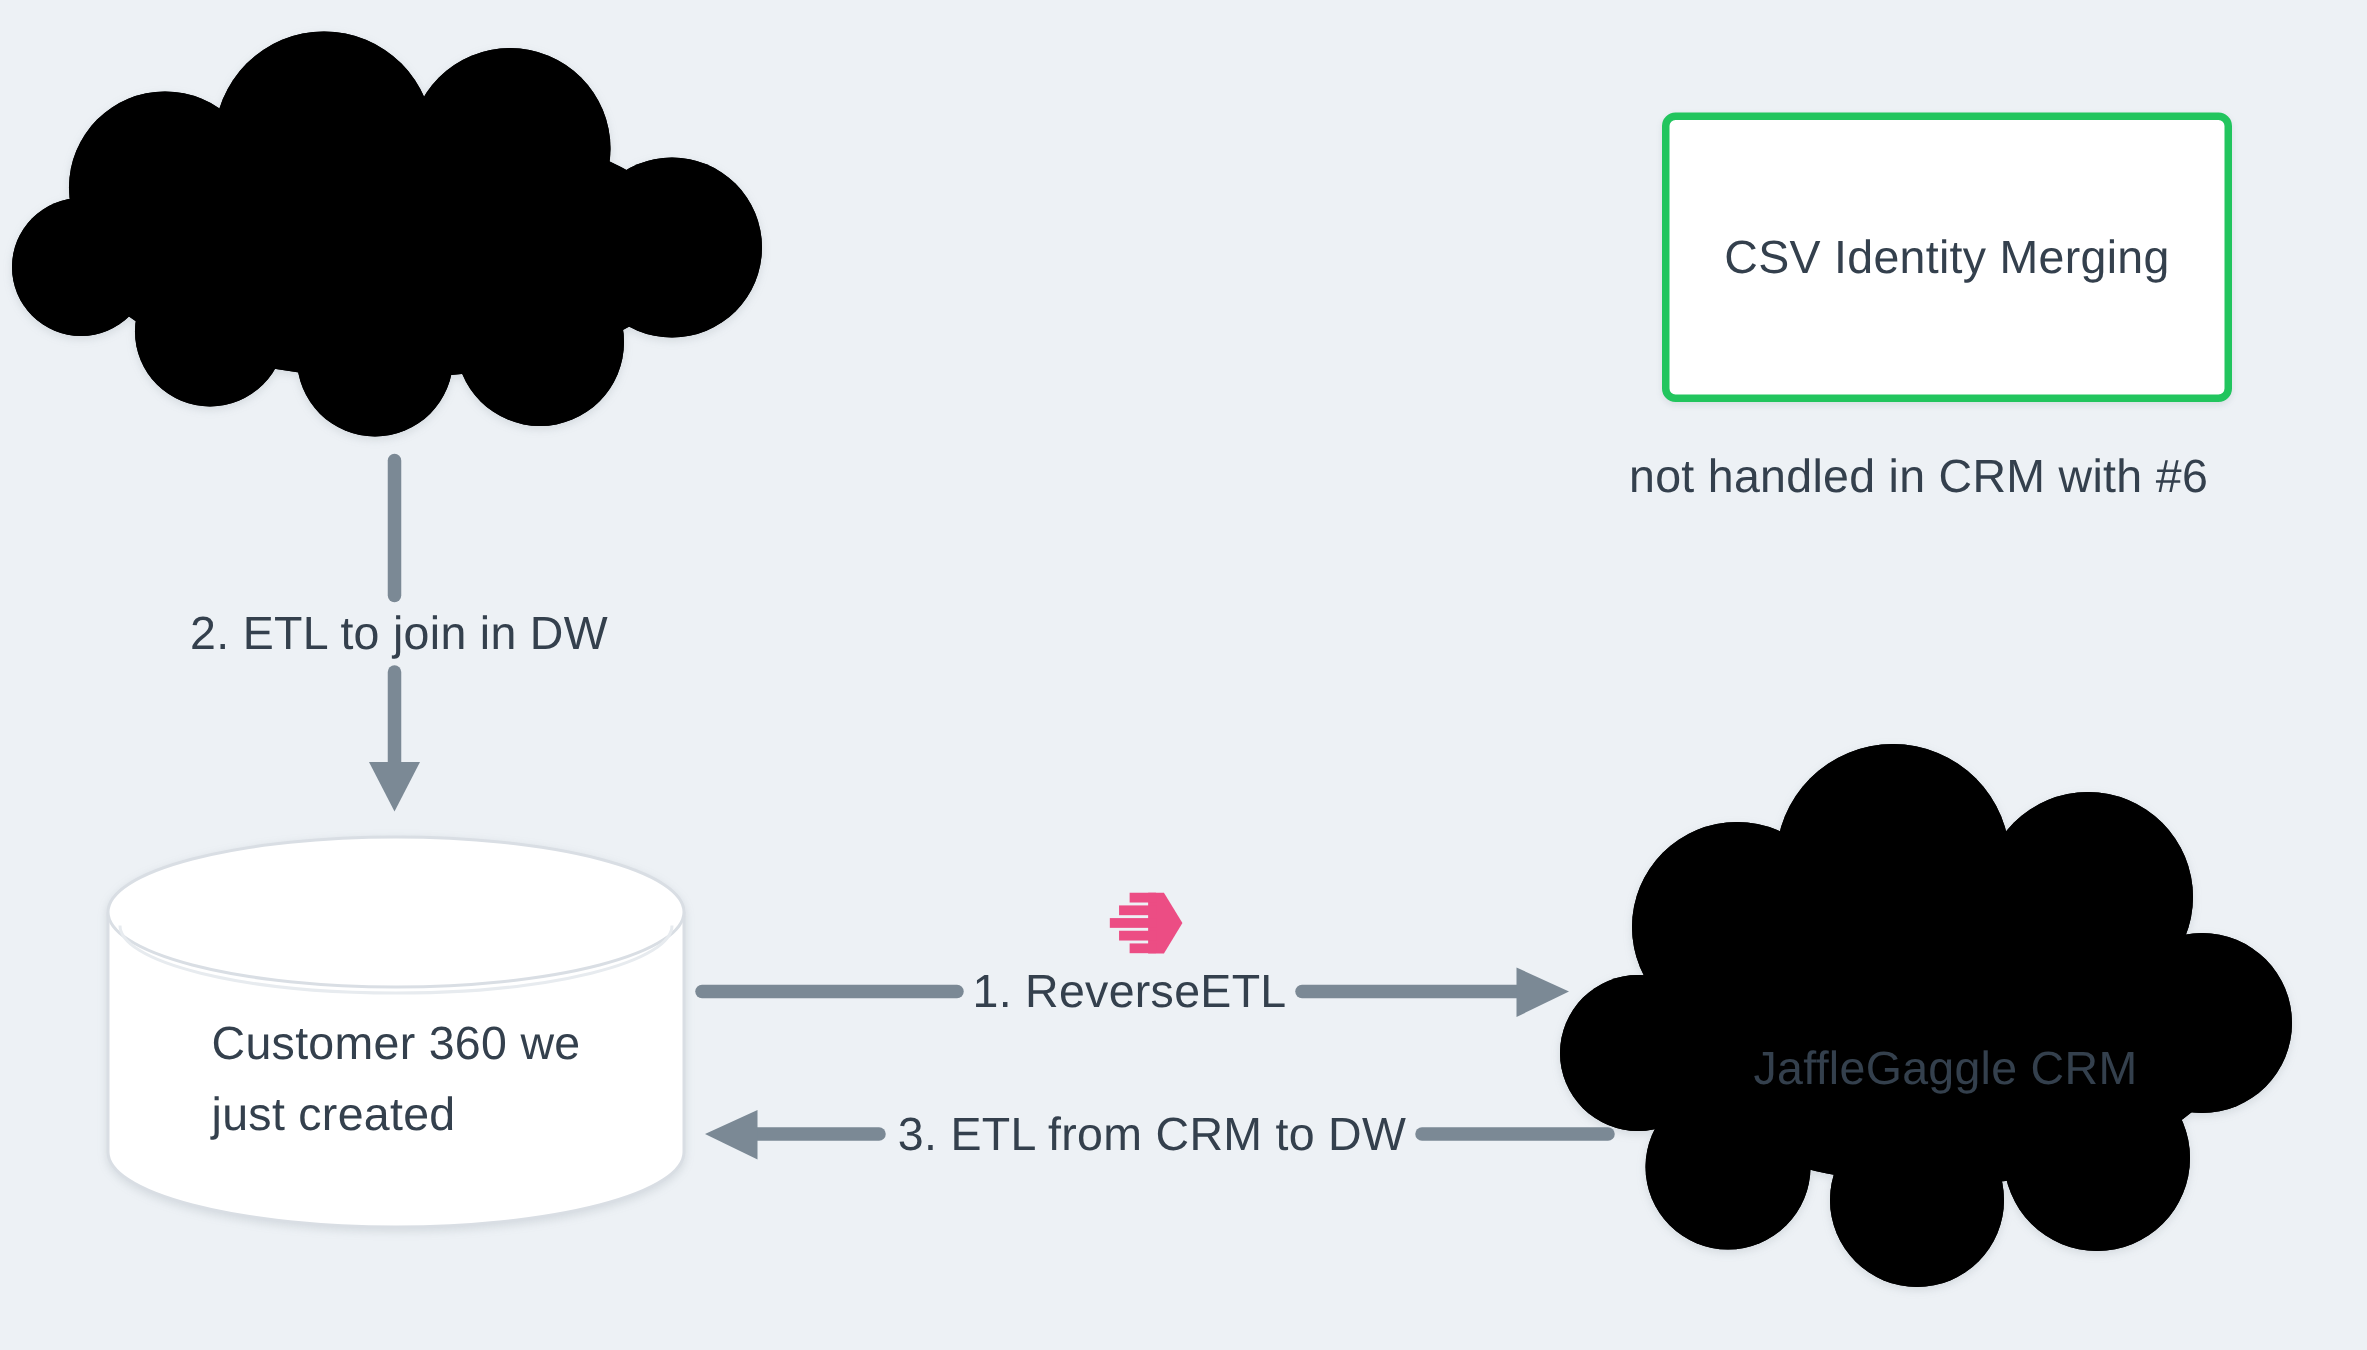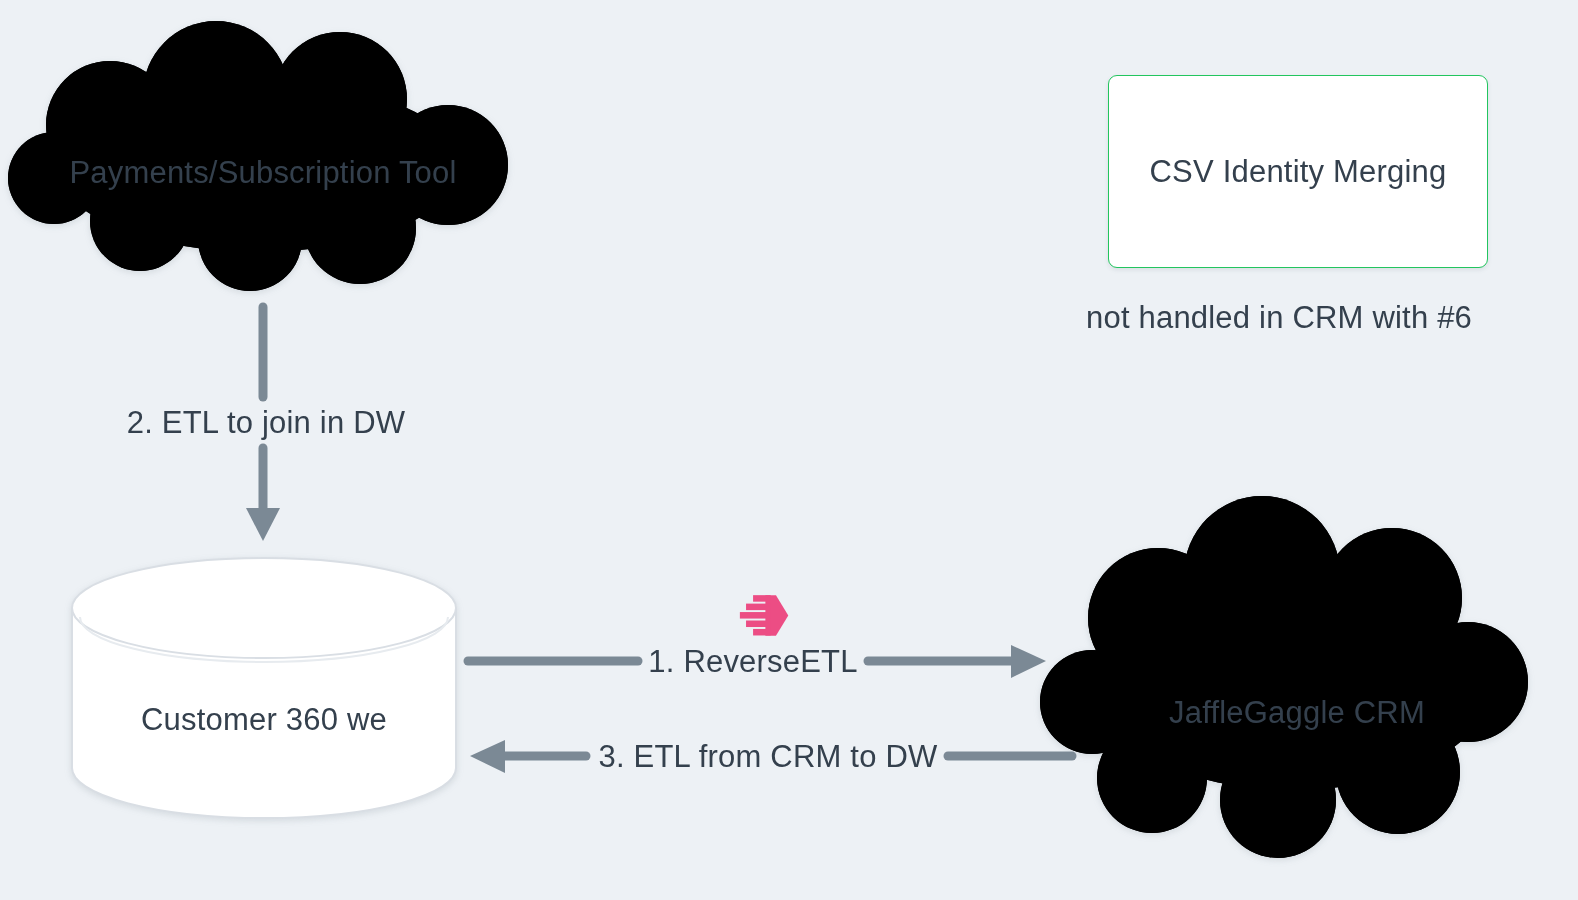--- a/index.html
+++ b/index.html
@@ -51,21 +51,21 @@
     stroke-linecap:round;
   }
   .arrow polygon{ fill:var(--arrow); }
   .logo-mark{ fill:var(--pink); }
 
   .rect-node{
     position:absolute;
     left:1108px; top:75px;
     width:380px; height:193px;
     background:var(--node-fill);
-    border:1px solid #22c55e;
+    border:5px solid #22c55e;
     border-radius:9px;
     box-shadow:0 2px 4px rgba(100,115,130,0.14);
     display:flex;
     align-items:center;
     justify-content:center;
   }
   .lbl{
     position:absolute;
     transform:translate(-50%,-50%);
     white-space:nowrap;
@@ -167,24 +167,24 @@
       <rect x="1" y="26.2" width="35" height="7.4"></rect>
       <rect x="8" y="35.8" width="28" height="7.4"></rect>
       <rect x="16" y="45.4" width="20" height="7.4"></rect>
     </g>
   </svg>
 
   <div class="rect-node">
     <div class="lbl in-box">CSV Identity Merging</div>
   </div>
 
-  <div class="lbl" id="lbl-payments">Payments/Subscription Tool</div>
 
   <div class="lbl two-line" id="lbl-cylinder">
     <div>Customer 360 we</div>
+    <div>just created</div>
   </div>
 
   <div class="lbl" id="lbl-jaffle">JaffleGaggle CRM</div>
 
   <div class="lbl" id="lbl-edge2">2. ETL to join in DW</div>
 
   <div class="lbl" id="lbl-edge1">1. ReverseETL</div>
 
   <div class="lbl" id="lbl-edge3">3. ETL from CRM to DW</div>
 

